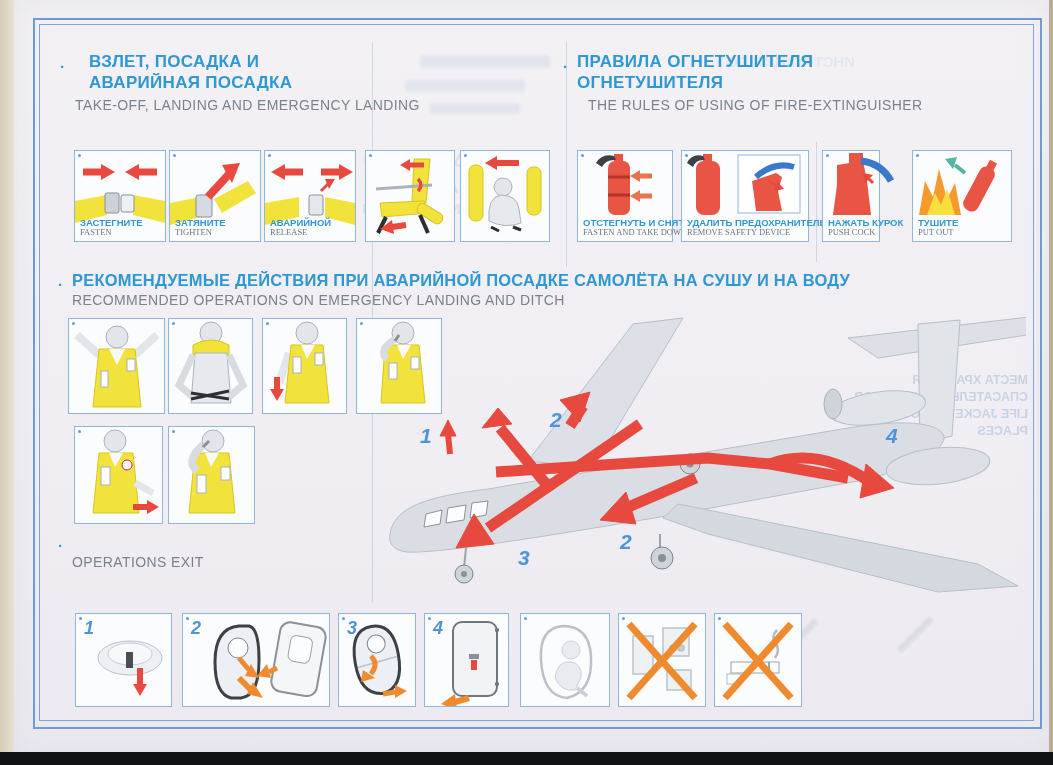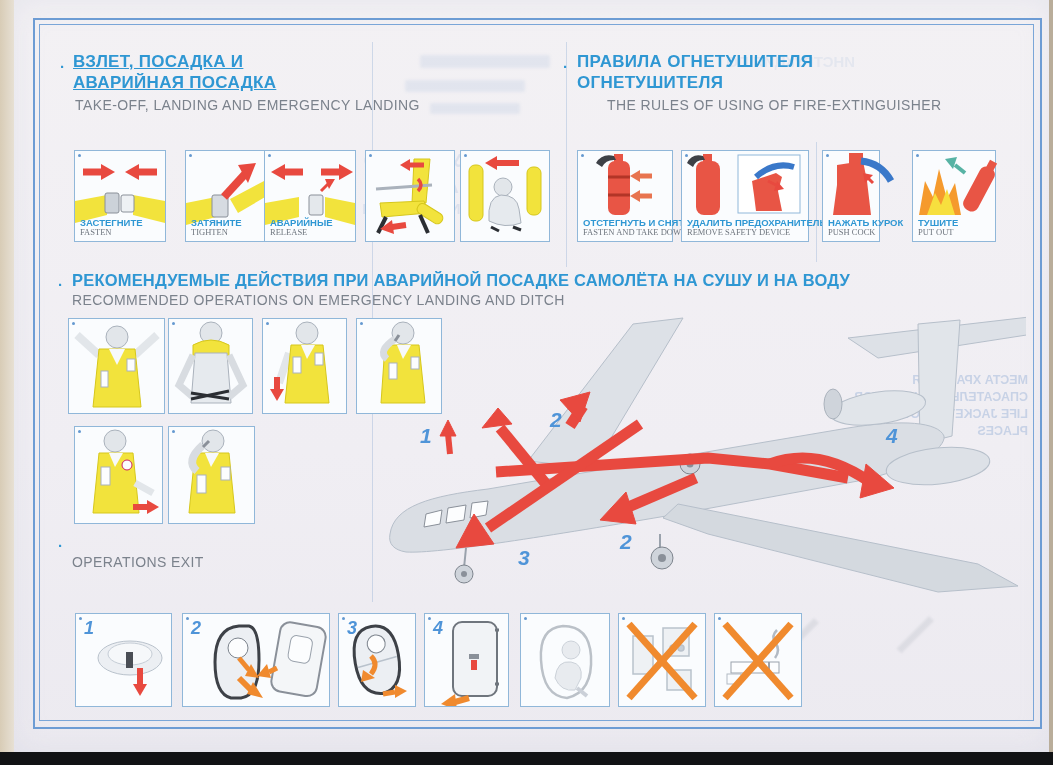--- a/index.html
+++ b/index.html
@@ -56,51 +56,51 @@
   <div class="abs ghost" style="left:848px;top:372px;width:180px;font-size:12.5px;opacity:.30;">
     <div>МЕСТА ХРАНЕНИЯ</div>
     <div>СПАСАТЕЛЬНЫХ ЖИЛЕТОВ</div>
     <div>LIFE JACKETS STOWAGE</div>
     <div>PLACES</div>
   </div>
   <div class="abs chevron" style="left:790px;top:630px;transform:rotate(45deg);"></div>
   <div class="abs chevron" style="left:905px;top:628px;transform:rotate(45deg);"></div>
 
   <span class="abs bullet" style="left:60px;top:58px;">·</span>
-  <div class="abs h-ru" style="left:73px;top:52px;text-decoration:underline;">
+  <div class="abs h-ru" style="left:89px;top:52px;">
     <div>ВЗЛЕТ, ПОСАДКА И</div>
     <div>АВАРИЙНАЯ ПОСАДКА</div>
   </div>
   <div class="abs h-en" style="left:75px;top:97px;">TAKE-OFF, LANDING AND EMERGENCY LANDING</div>
 
   <span class="abs bullet" style="left:563px;top:58px;">·</span>
   <div class="abs h-ru" style="left:577px;top:52px;">
     <div>ПРАВИЛА ОГНЕТУШИТЕЛЯ</div>
     <div>ОГНЕТУШИТЕЛЯ</div>
   </div>
-  <div class="abs h-en" style="left:607px;top:97px;">THE RULES OF USING OF FIRE-EXTINGUISHER</div>
+  <div class="abs h-en" style="left:588px;top:97px;">THE RULES OF USING OF FIRE-EXTINGUISHER</div>
 
   <div class="abs panel" style="left:74px;top:150px;width:92px;height:92px;">
     <svg width="90" height="90" viewBox="0 0 90 90">
       <polygon points="0,50 32,44 32,64 0,72" fill="#f2e33c"></polygon>
       <polygon points="58,44 90,50 90,72 58,64" fill="#f2e33c"></polygon>
       <rect x="30" y="42" width="14" height="20" rx="2" fill="#ccd2d9" stroke="#8a9099"></rect>
       <rect x="46" y="44" width="13" height="17" rx="2" fill="#eef1f4" stroke="#8a9099"></rect>
       <line x1="8" y1="21" x2="26" y2="21" stroke="#e8493f" stroke-width="7"></line>
       <polygon points="26,13 40,21 26,29" fill="#e8493f"></polygon>
       <line x1="82" y1="21" x2="64" y2="21" stroke="#e8493f" stroke-width="7"></line>
       <polygon points="64,13 50,21 64,29" fill="#e8493f"></polygon>
     </svg>
     <div class="plabel">
         <span class="ru">ЗАСТЕГНИТЕ</span>
         <span class="en">FASTEN</span>
       </div>
   </div>
 
-  <div class="abs panel" style="left:169px;top:150px;width:92px;height:92px;margin-left:16px;">
+  <div class="abs panel" style="left:169px;top:150px;width:92px;height:92px;">
     <svg width="90" height="90" viewBox="0 0 90 90">
       <polygon points="0,52 30,46 30,66 0,74" fill="#f2e33c"></polygon>
       <polygon points="44,48 78,30 86,42 52,62" fill="#f2e33c"></polygon>
       <rect x="26" y="44" width="16" height="22" rx="2" fill="#d6dbe1" stroke="#8a9099"></rect>
       <line x1="38" y1="46" x2="60" y2="22" stroke="#e8493f" stroke-width="8"></line>
       <polygon points="52,14 70,12 62,32" fill="#e8493f"></polygon>
     </svg>
     <div class="plabel">
         <span class="ru">ЗАТЯНИТЕ</span>
         <span class="en">TIGHTEN</span>
@@ -113,21 +113,21 @@
       <polygon points="60,46 90,52 90,74 60,66" fill="#f2e33c"></polygon>
       <rect x="44" y="44" width="14" height="20" rx="2" fill="#e4e8ec" stroke="#8a9099"></rect>
       <line x1="38" y1="21" x2="20" y2="21" stroke="#e8493f" stroke-width="7"></line>
       <polygon points="20,13 6,21 20,29" fill="#e8493f"></polygon>
       <line x1="56" y1="21" x2="74" y2="21" stroke="#e8493f" stroke-width="7"></line>
       <polygon points="74,13 88,21 74,29" fill="#e8493f"></polygon>
       <line x1="56" y1="40" x2="64" y2="32" stroke="#e8493f" stroke-width="3"></line>
       <polygon points="60,28 70,28 64,38" fill="#e8493f"></polygon>
     </svg>
     <div class="plabel">
-        <span class="ru">АВАРИЙНЫЕ</span>
+        <span class="ru">АВАРИЙНОЙ</span>
         <span class="en">RELEASE</span>
       </div>
   </div>
 
   <div class="abs panel" style="left:365px;top:150px;width:90px;height:92px;">
     <svg width="88" height="90" viewBox="0 0 88 90">
       <polygon points="48,8 64,8 60,52 46,52" fill="#f2e33c" stroke="#d6c71c"></polygon>
       <line x1="10" y1="38" x2="66" y2="34" stroke="#aab2bc" stroke-width="3"></line>
       <polygon points="14,52 58,50 62,62 16,66" fill="#f2e33c" stroke="#d6c71c"></polygon>
       <g transform="rotate(32 62 62)">
@@ -198,21 +198,21 @@
       <path d="M38,10 Q58,12 68,30" stroke="#3a78c9" stroke-width="7" fill="none"></path>
       <line x1="44" y1="26" x2="50" y2="32" stroke="#e8493f" stroke-width="3"></line>
       <polygon points="40,22 50,24 42,32" fill="#e8493f"></polygon>
     </svg>
     <div class="plabel">
         <span class="ru">НАЖАТЬ КУРОК</span>
         <span class="en">PUSH COCK</span>
       </div>
   </div>
 
-  <div class="abs panel" style="left:912px;top:150px;width:84px;height:92px;">
+  <div class="abs panel" style="left:912px;top:150px;width:100px;height:92px;">
     <svg width="84" height="66" viewBox="0 0 84 66">
       <polygon points="6,64 12,30 20,46 26,18 34,48 42,32 48,64" fill="#f59a2d"></polygon>
       <polygon points="14,64 22,42 28,54 34,38 42,64" fill="#f7df3e"></polygon>
       <g transform="rotate(28 66 38)">
           <rect x="58" y="14" width="16" height="48" rx="7" fill="#e85545"></rect>
           <rect x="62" y="7" width="8" height="8" fill="#e85545"></rect>
         </g>
       <line x1="52" y1="22" x2="42" y2="14" stroke="#57b3a4" stroke-width="4"></line>
       <polygon points="44,6 32,8 40,18" fill="#57b3a4"></polygon>
     </svg>

